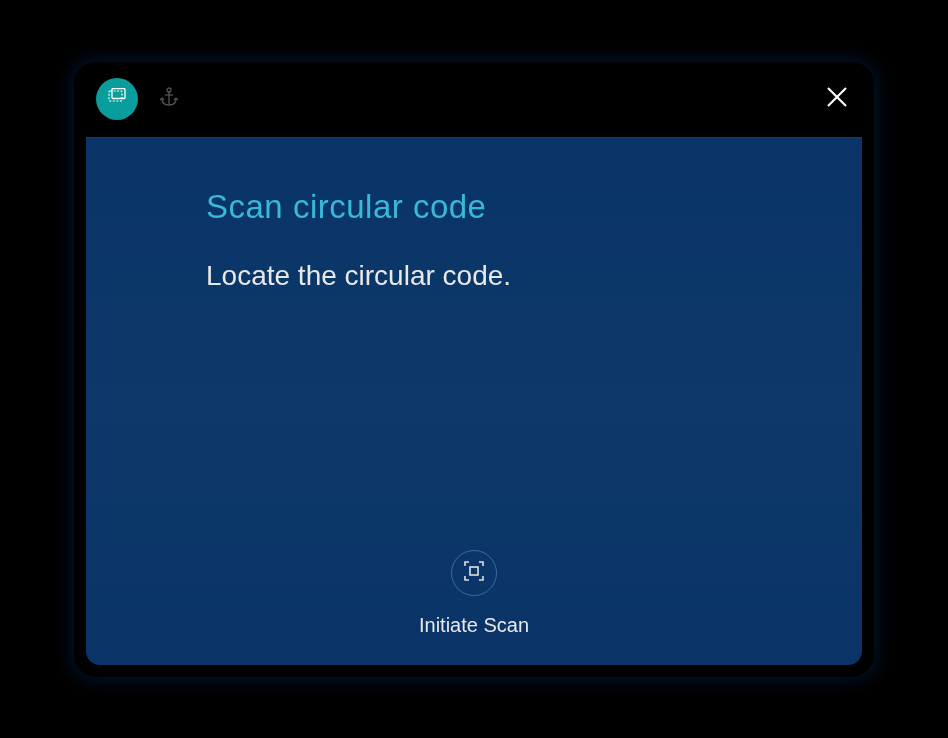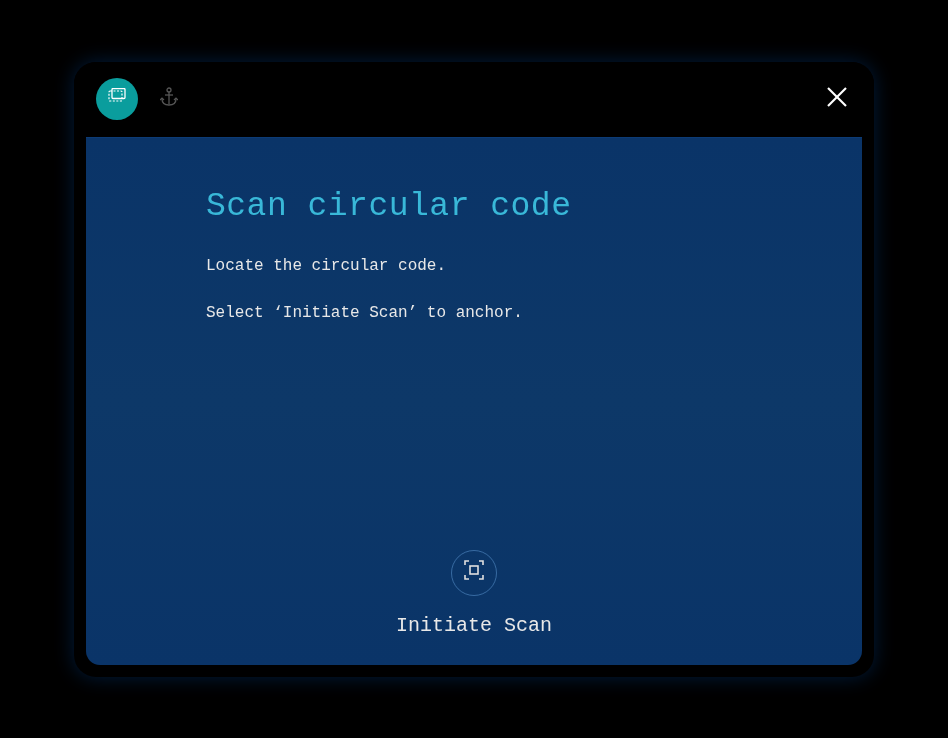--- a/index.html
+++ b/index.html
@@ -79,34 +79,33 @@
     
     .content-panel {
       background: #0d3568;
       background: linear-gradient(180deg, #0a3468 0%, #0d3868 50%, #0a3468 100%);
       margin: 0 12px 12px 12px;
       border-radius: 0 0 14px 14px;
       height: 528px;
       padding: 50px 64px 30px 120px;
       position: relative;
       border-top: 1px solid rgba(30, 100, 200, 0.15);
-      font-family: Liberation Mono, monospace;
     }
     
     .heading {
       color: #39b8d8;
       font-size: 33px;
       font-weight: 300;
       margin-bottom: 30px;
       letter-spacing: 0.5px;
     }
     
     .body-text {
       color: #e8e8e8;
-      font-size: 16px;
+      font-size: 28px;
       font-weight: 300;
       line-height: 1.4;
       margin-bottom: 25px;
     }
     
     .action-bar {
       position: absolute;
       bottom: 28px;
       left: 0;
       right: 0;
@@ -174,21 +173,20 @@
           <line x1="3" y1="3" x2="21" y2="21" stroke="#fff" stroke-width="2.2"></line>
           <line x1="21" y1="3" x2="3" y2="21" stroke="#fff" stroke-width="2.2"></line>
         </svg>
       </span>
     </div>
   </div>
 
   <div class="content-panel">
     <h1 class="heading">Scan circular code</h1>
     <p class="body-text">Locate the circular code.</p>
-    <p class="body-text">Select ‘Initiate Scan’ to anchor.</p>
 
     <div class="action-bar">
       <div class="action-btn">
         <div class="action-icon-circle">
           <span>
             <svg width="22" height="22" viewBox="0 0 22 22">
               <path d="M 2 6 L 2 2 L 6 2" fill="none" stroke="#e0e0e0" stroke-width="1.6"></path>
               <path d="M 16 2 L 20 2 L 20 6" fill="none" stroke="#e0e0e0" stroke-width="1.6"></path>
               <path d="M 20 16 L 20 20 L 16 20" fill="none" stroke="#e0e0e0" stroke-width="1.6"></path>
               <path d="M 6 20 L 2 20 L 2 16" fill="none" stroke="#e0e0e0" stroke-width="1.6"></path>

